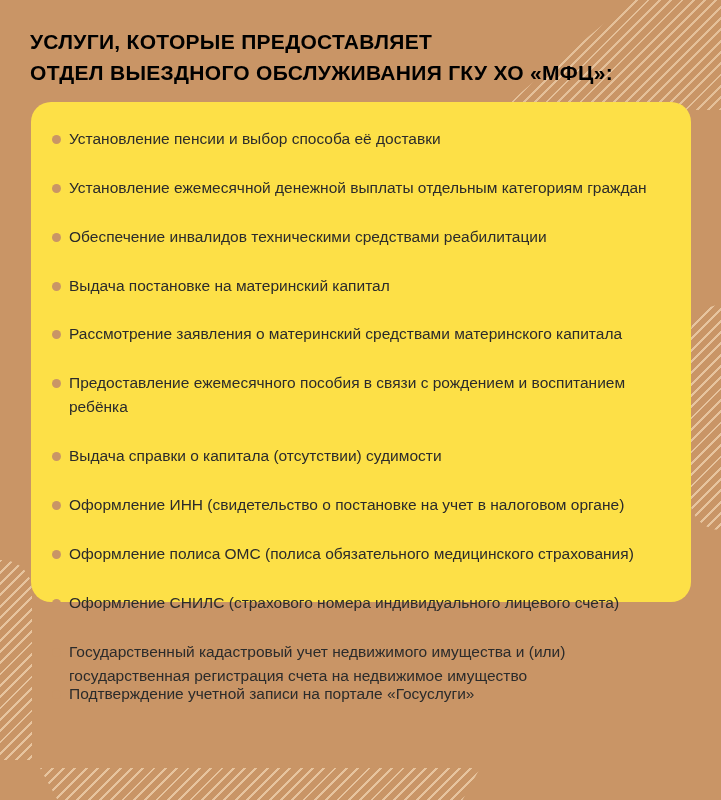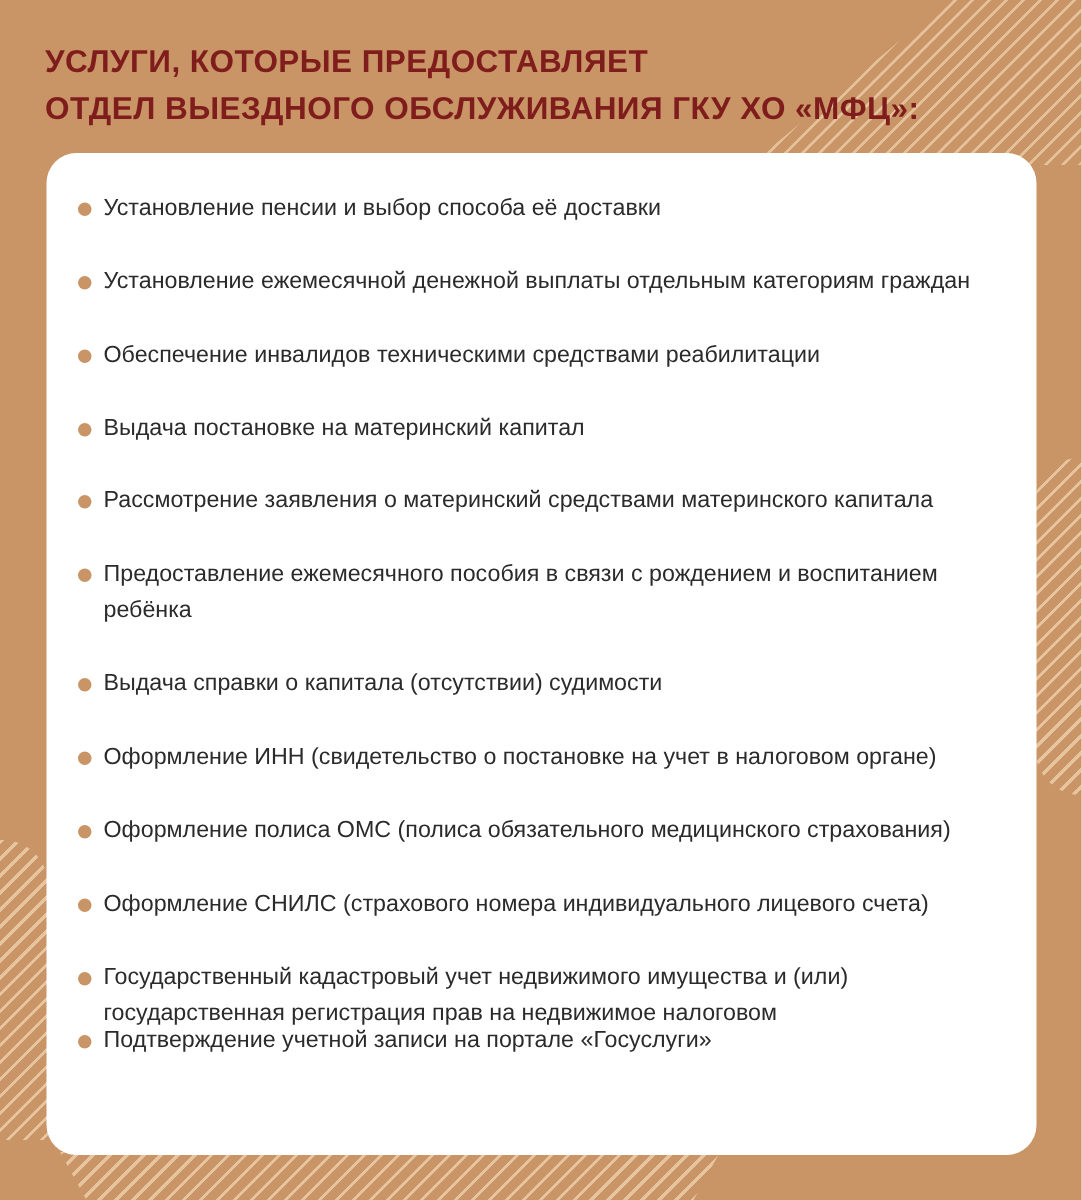--- a/index.html
+++ b/index.html
@@ -24,27 +24,27 @@
   .stripes.left {
     left:0; top:560px; width:32px; height:200px;
     border-radius: 0 30px 0 0;
   }
   .stripes.bottom {
     left:40px; top:768px; width:440px; height:32px;
     clip-path: polygon(0 0, 100% 0, 96% 100%, 4% 100%);
   }
   .title {
     position:absolute; left:30px; top:26px;
-    color:#7f1d1d; font-weight:bold; font-size:21px; line-height:31px;
+    color:#000000; font-weight:bold; font-size:21px; line-height:31px;
     letter-spacing:0.3px; text-transform:uppercase;
   }
   .title div { white-space:nowrap; }
   .card {
-    position:absolute; left:31px; top:102px; width:660px; height:668px;
-    background:#ffffff; border-radius:20px;
+    position:absolute; left:31px; top:102px; width:660px; height:500px;
+    background:#fde047; border-radius:20px;
   }
   .list { list-style:none; margin:0; padding:0; position:absolute; left:0; top:0; width:100%; }
   .item {
     position:absolute; left:21px; right:10px;
     color:#2b2b2b; font-size:15.5px; line-height:24px;
     padding-left:17px;
   }
   .bullet {
     position:absolute; left:0; top:8px; width:9px; height:9px; border-radius:50%;
     background:#c99566;
@@ -68,16 +68,16 @@
     <li class="item" style="top:25px"><span class="bullet"></span><span>Установление пенсии и выбор способа её доставки</span></li>
     <li class="item" style="top:74px"><span class="bullet"></span><span>Установление ежемесячной денежной выплаты отдельным категориям граждан</span></li>
     <li class="item" style="top:123px"><span class="bullet"></span><span>Обеспечение инвалидов техническими средствами реабилитации</span></li>
     <li class="item" style="top:172px"><span class="bullet"></span><span>Выдача постановке на материнский капитал</span></li>
     <li class="item" style="top:220px"><span class="bullet"></span><span>Рассмотрение заявления о материнский средствами материнского капитала</span></li>
     <li class="item" style="top:269px; right:40px"><span class="bullet"></span><span>Предоставление ежемесячного пособия в связи с рождением и воспитанием ребёнка</span></li>
     <li class="item" style="top:342px"><span class="bullet"></span><span>Выдача справки о капитала (отсутствии) судимости</span></li>
     <li class="item" style="top:391px"><span class="bullet"></span><span>Оформление ИНН (свидетельство о постановке на учет в налоговом органе)</span></li>
     <li class="item" style="top:440px"><span class="bullet"></span><span>Оформление полиса ОМС (полиса обязательного медицинского страхования)</span></li>
     <li class="item" style="top:489px"><span class="bullet"></span><span>Оформление СНИЛС (страхового номера индивидуального лицевого счета)</span></li>
-    <li class="item" style="top:538px; right:60px"><span class="bullet"></span><span>Государственный кадастровый учет недвижимого имущества и (или) государственная регистрация прав на недвижимое налоговом</span></li>
+    <li class="item" style="top:538px; right:60px"><span class="bullet"></span><span>Государственный кадастровый учет недвижимого имущества и (или) государственная регистрация счета на недвижимое имущество</span></li>
     <li class="item" style="top:580px"><span class="bullet"></span><span>Подтверждение учетной записи на портале «Госуслуги»</span></li>
   </ul>
 </div>
 
 </body></html>

